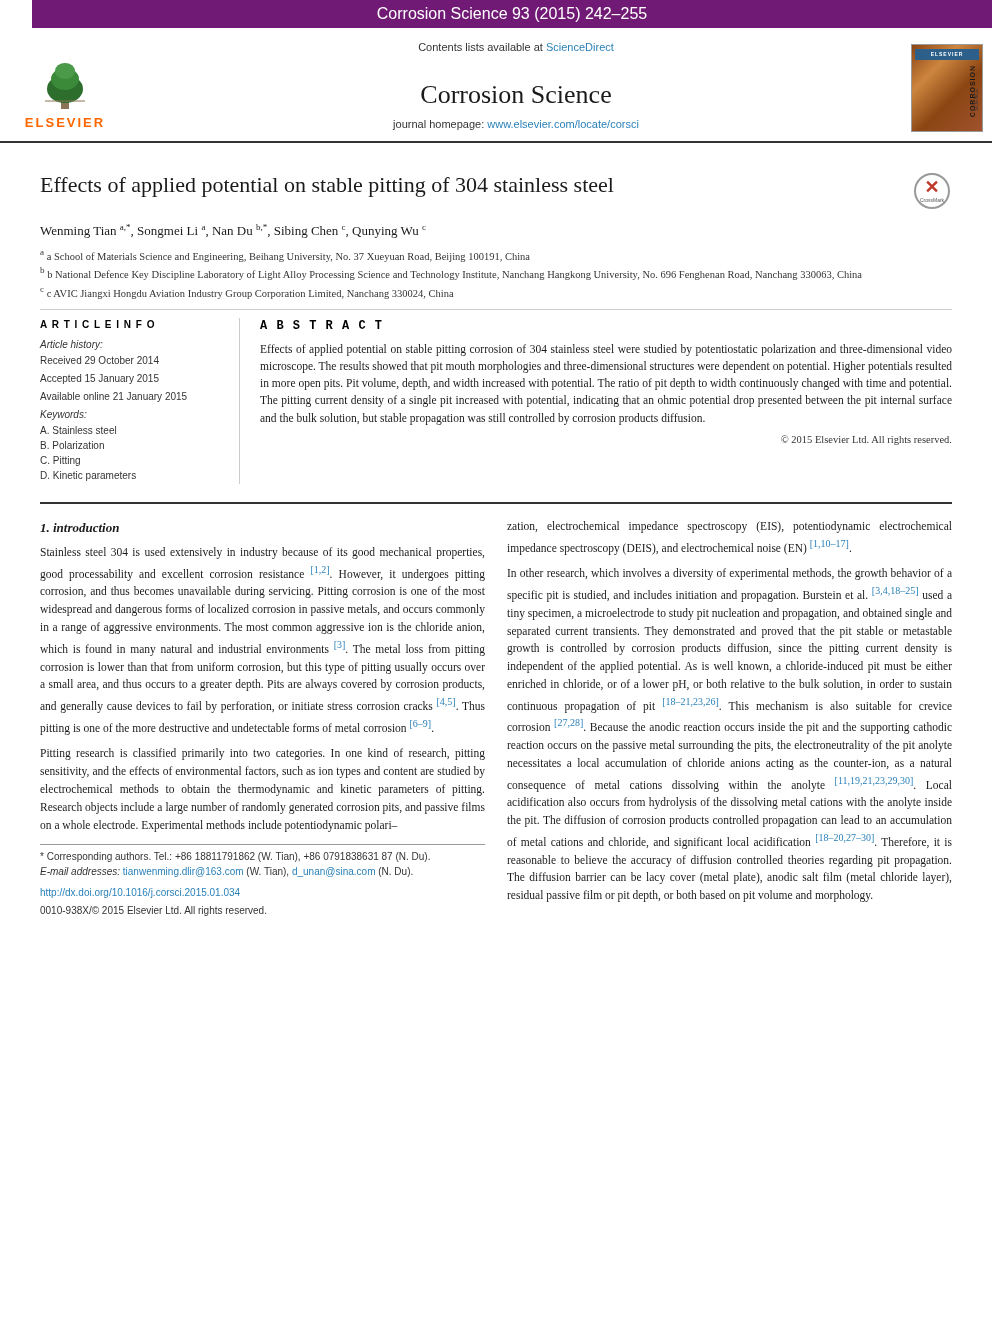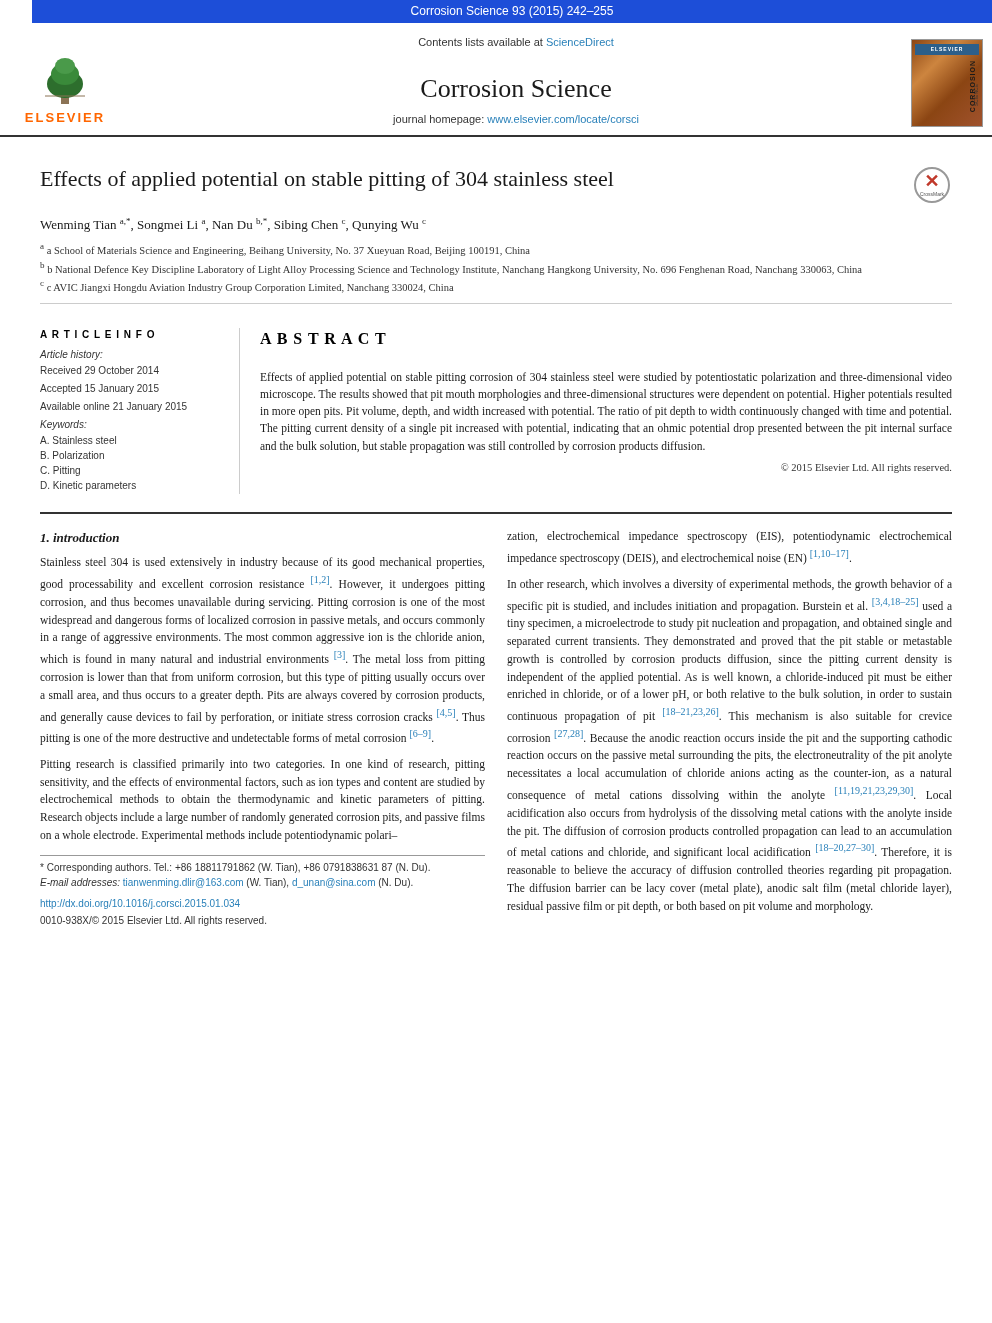--- a/index.html
+++ b/index.html
@@ -6,24 +6,24 @@
     body {
       font-family: 'Times New Roman', Times, serif;
       background: #fff;
       color: #000;
       width: 992px;
       min-height: 1323px;
       font-size: 13px;
       line-height: 1.4;
     }
     .top-bar {
-      background: #1d4ed8;
+      background: #701a75;
       color: #fff;
       text-align: center;
-      font-size: 12px;
+      font-size: 16px;
       padding: 3px 0;
       font-family: Arial, sans-serif;
       margin-left: 32px;
     }
     .journal-header {
       display: flex;
       align-items: stretch;
       border-bottom: 2px solid #333;
       padding: 8px 0 0 0;
     }
@@ -207,21 +207,21 @@
       font-size: 10.5px;
       color: #333;
       margin-bottom: 8px;
       line-height: 1.5;
     }
 
     .article-info-abstract {
       display: flex;
       gap: 20px;
       border-top: 1px solid #ccc;
-      padding-top: 24px;
+      padding-top: 8px;
       margin-top: 8px;
     }
 
     .article-info {
       width: 200px;
       flex-shrink: 0;
       border-right: 1px solid #ccc;
       padding-right: 14px;
     }
     .info-section-title {
@@ -252,26 +252,26 @@
       font-size: 10px;
       font-family: Arial, sans-serif;
       color: #333;
       margin-bottom: 1px;
     }
 
     .abstract-section {
       flex: 1;
     }
     .abstract-title {
-      font-size: 16px;
+      font-size: 12px;
       font-weight: bold;
       letter-spacing: 1px;
       text-transform: uppercase;
-      margin-bottom: 18px;
-      font-family: Liberation Serif, serif;
+      margin-bottom: 6px;
+      font-family: Liberation Mono, monospace;
     }
     .abstract-text {
       font-size: 11.5px;
       line-height: 1.5;
       text-align: justify;
       color: #1a1a1a;
     }
     .copyright-line {
       font-size: 10.5px;
       text-align: right;

